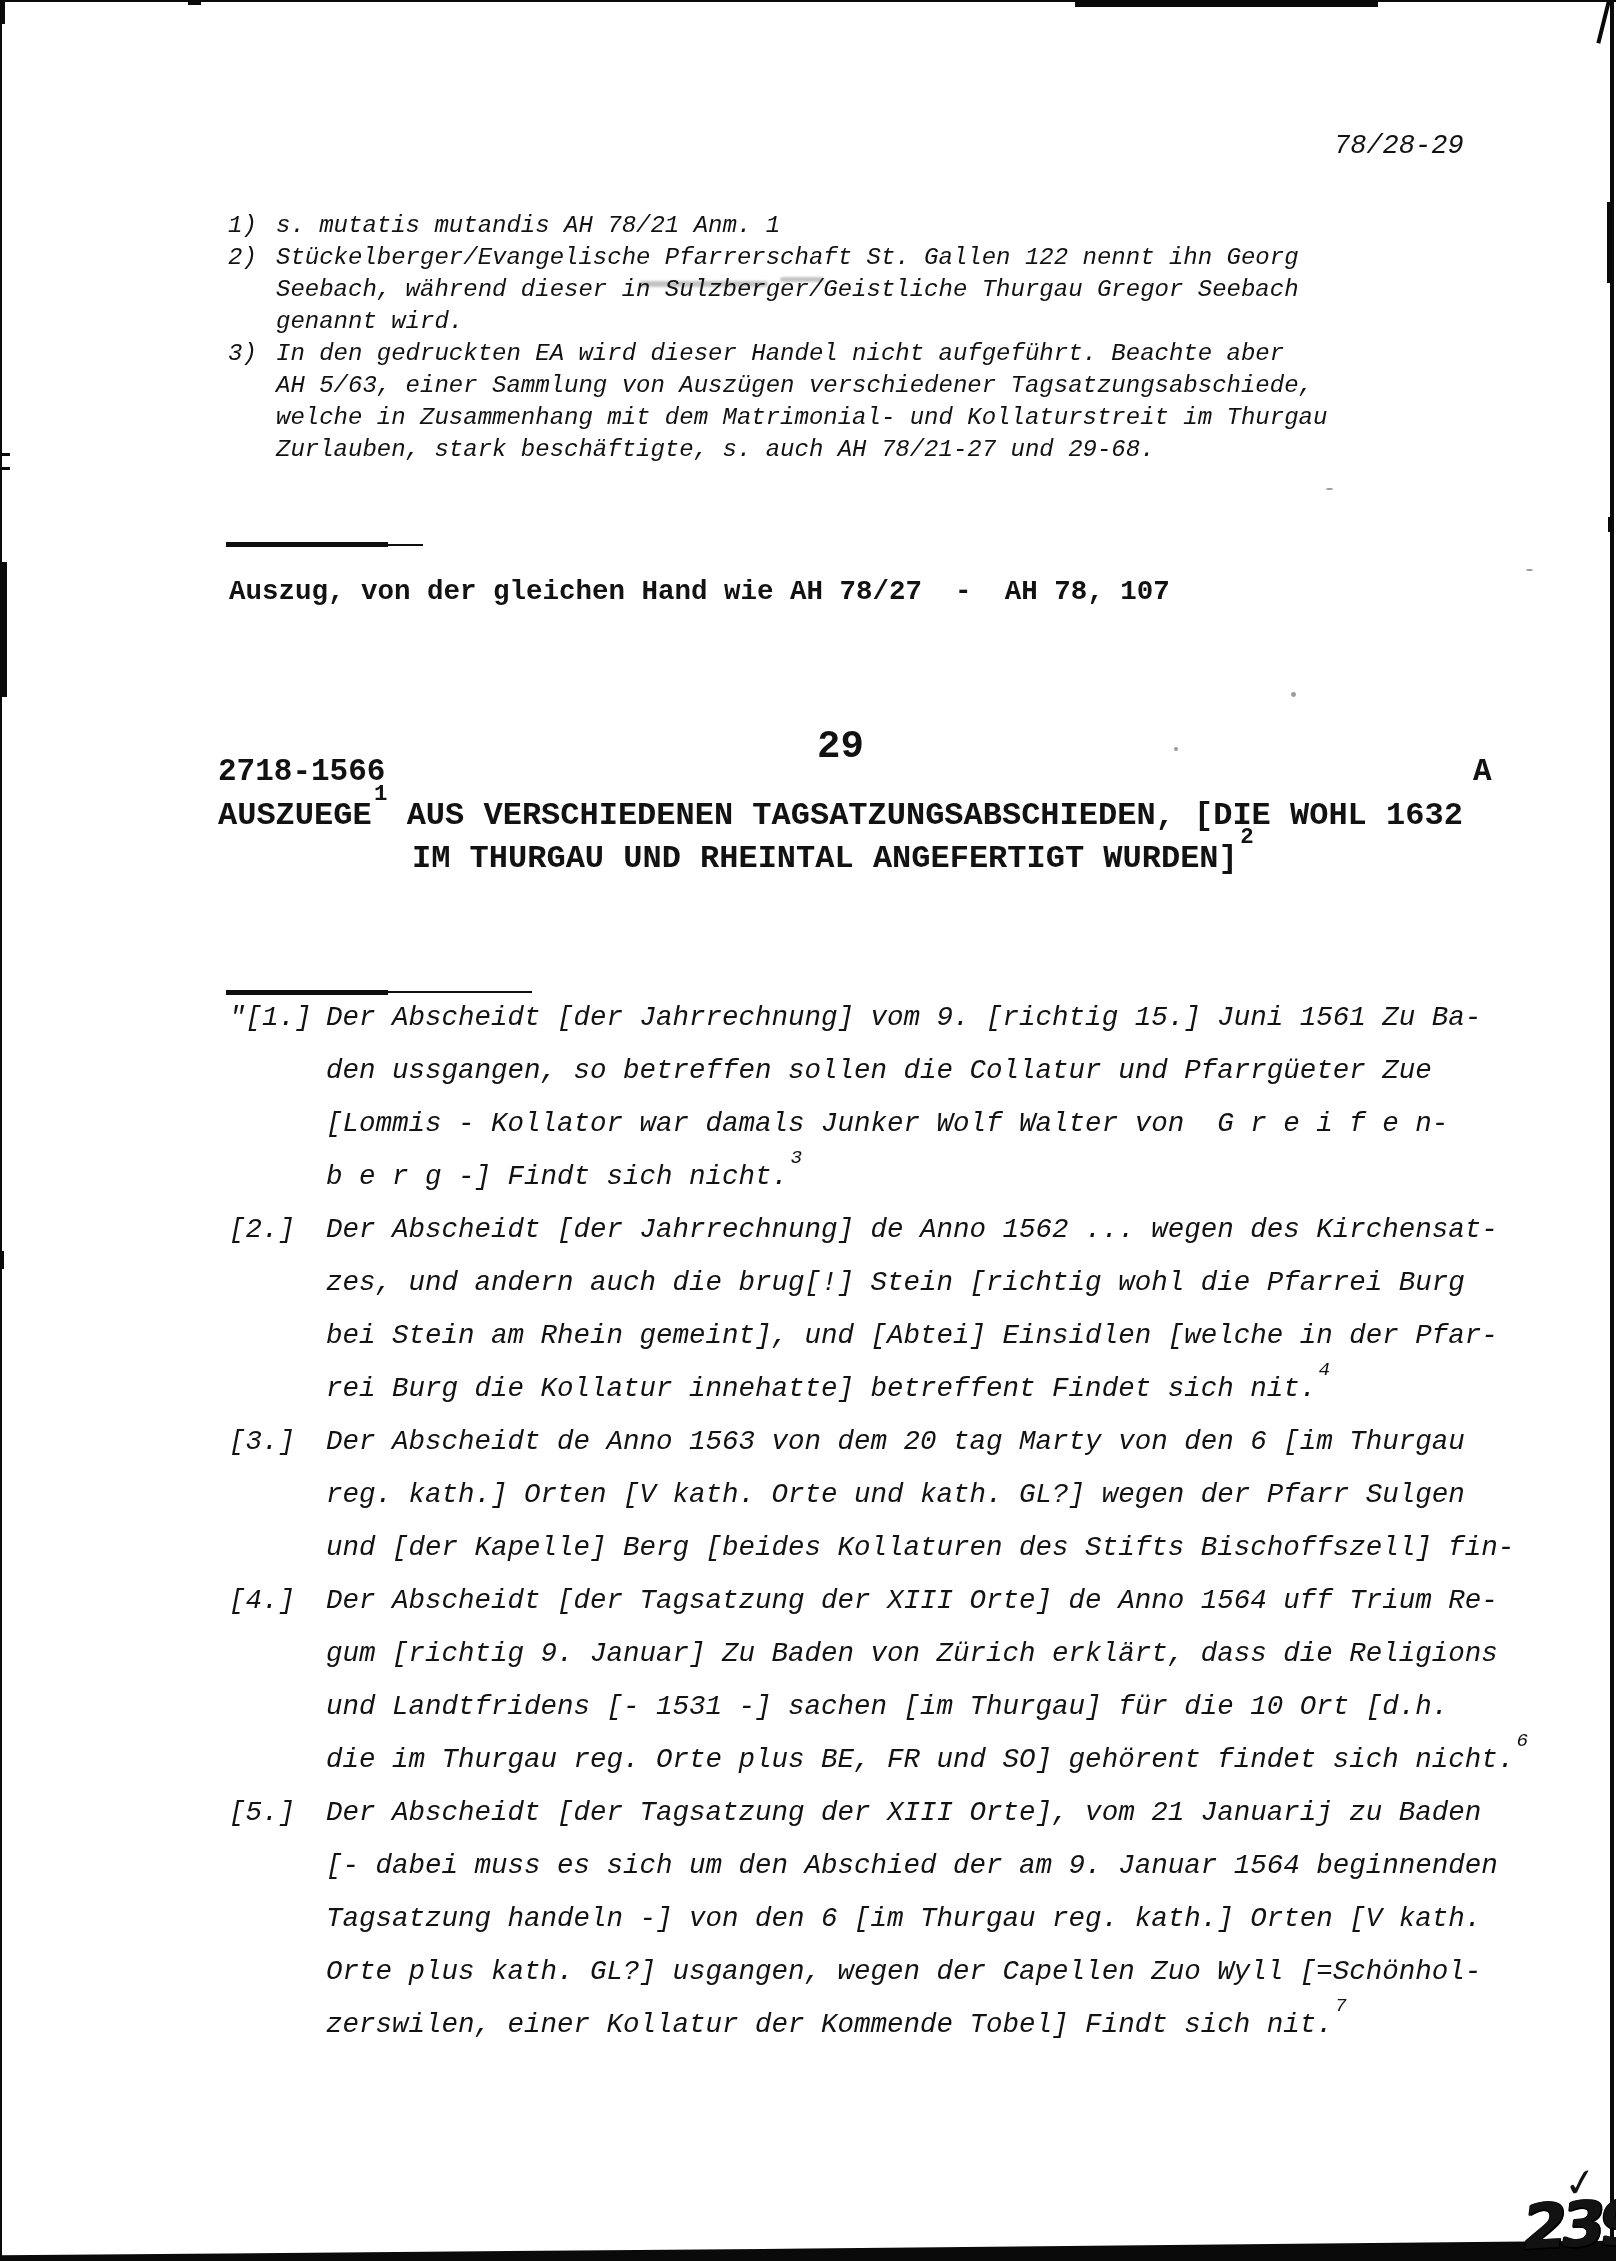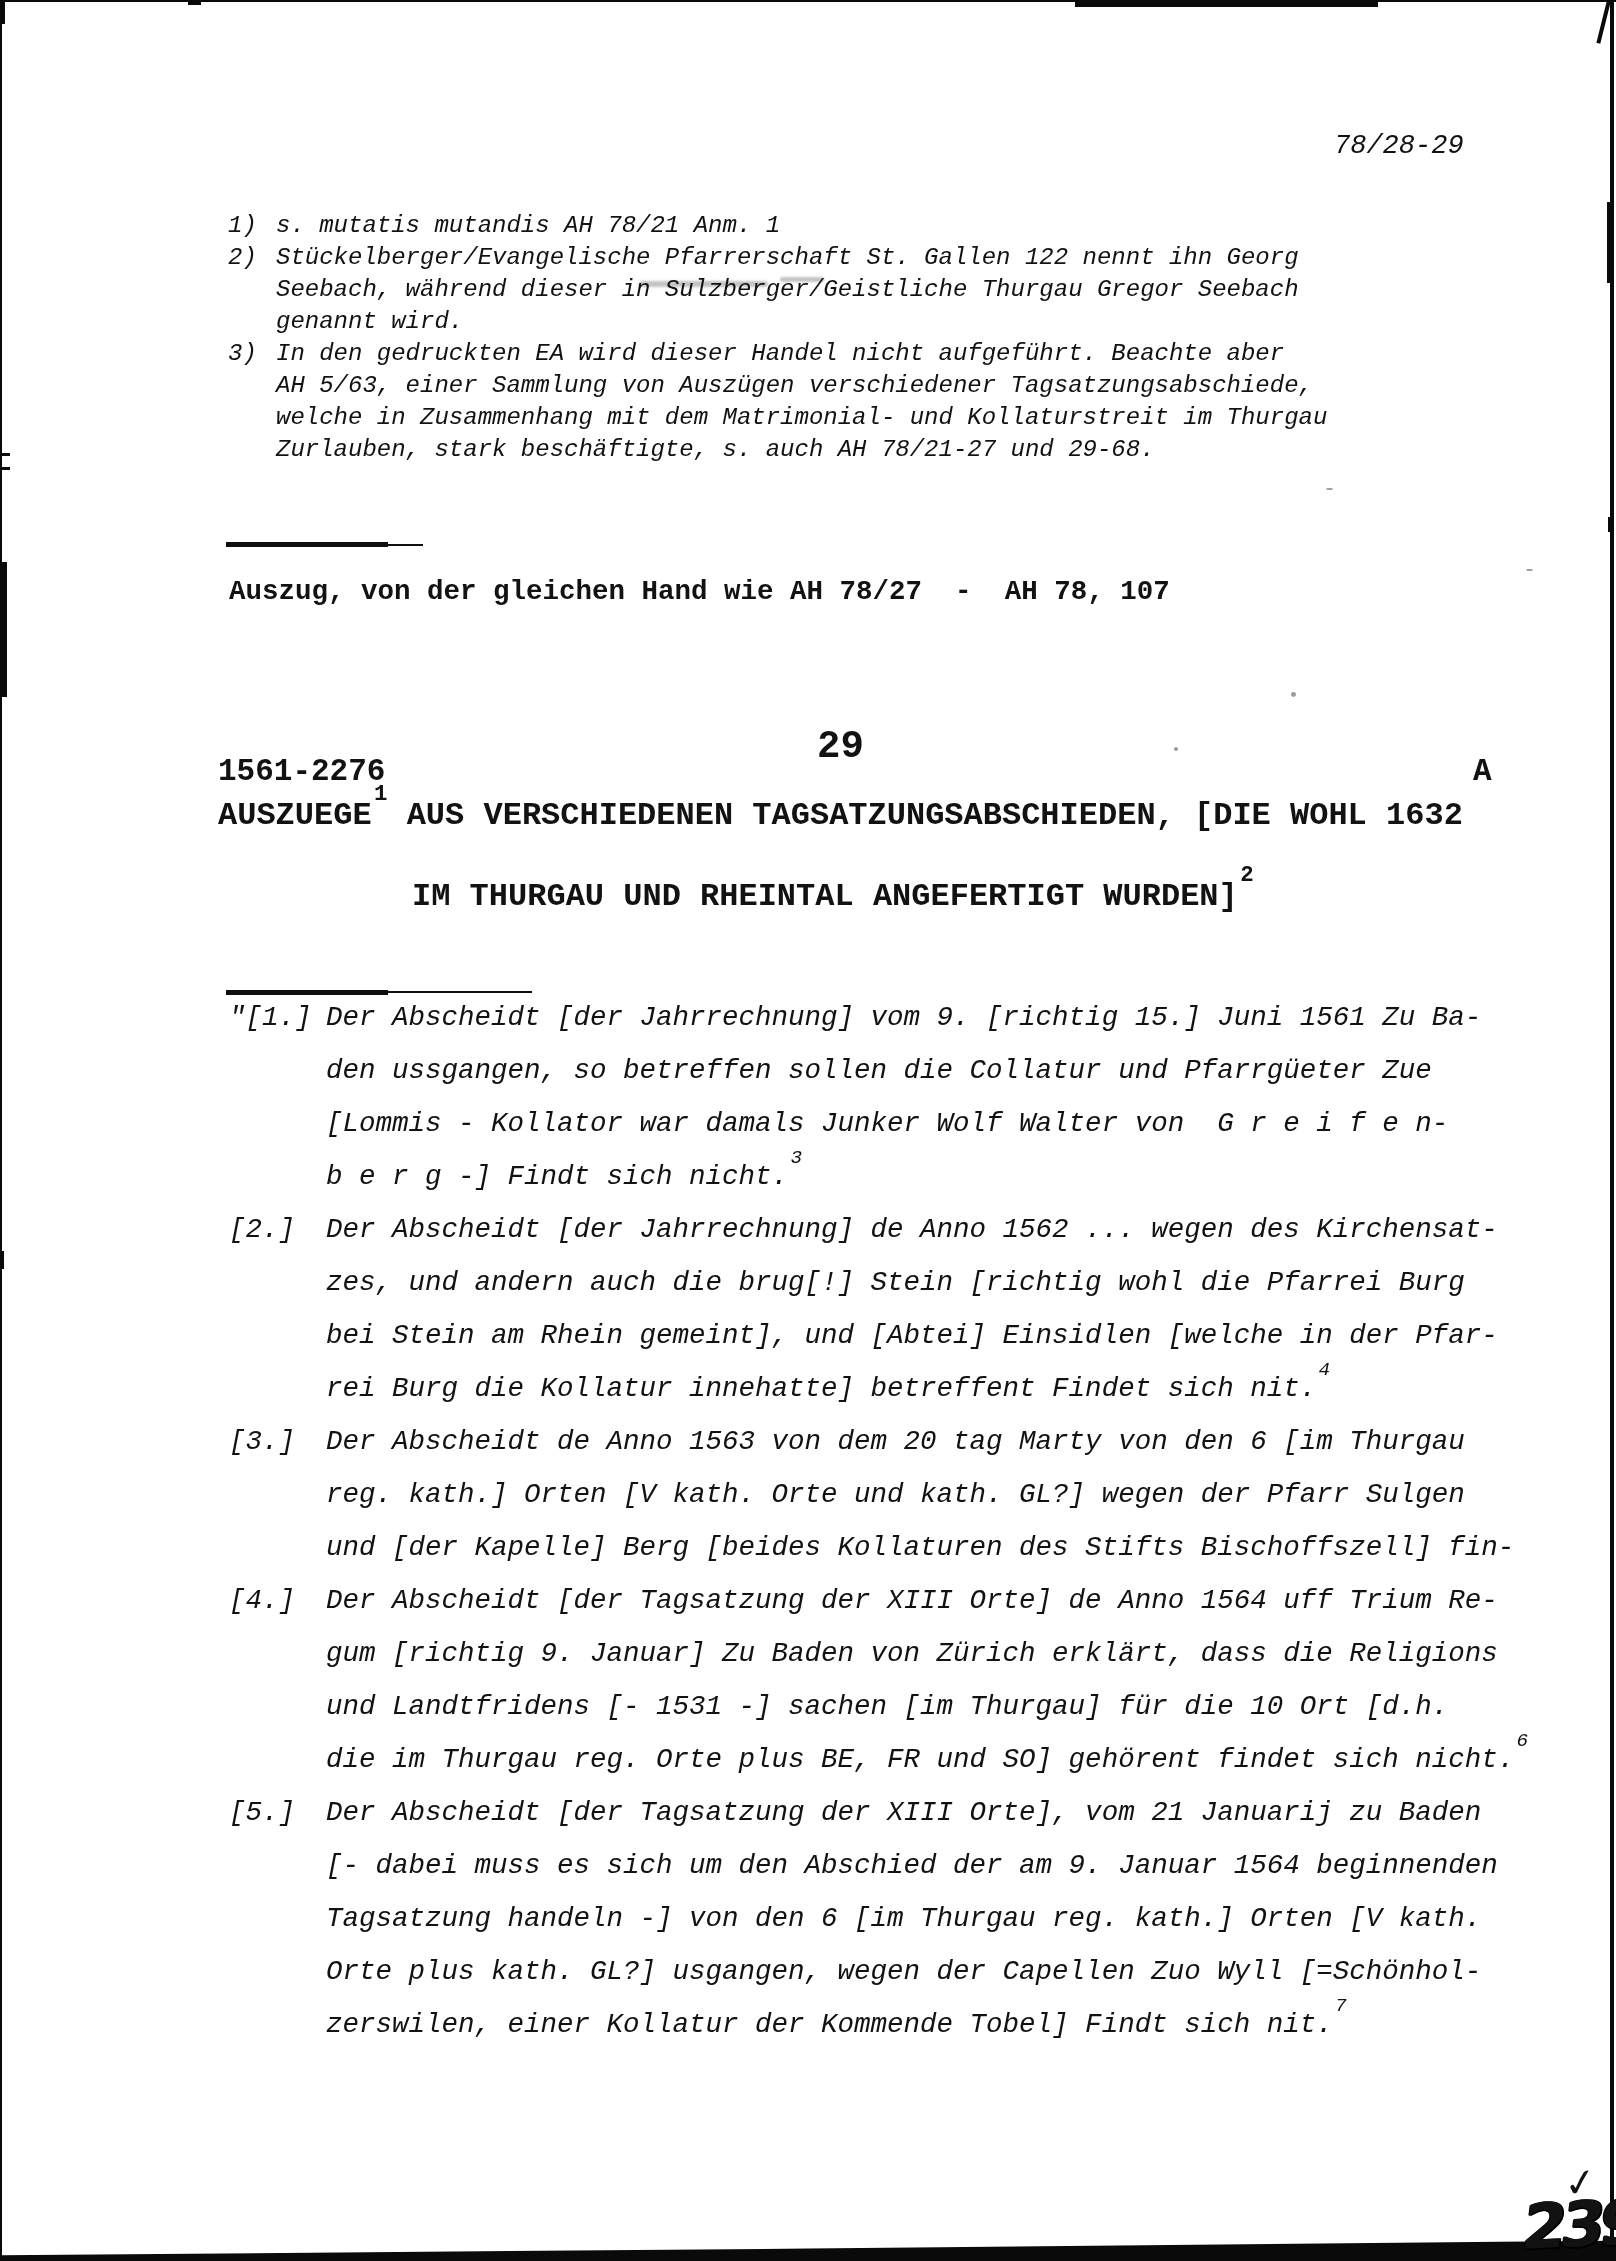--- a/index.html
+++ b/index.html
@@ -3,21 +3,21 @@
 <meta charset="utf-8">
 <style>
   html,body{margin:0;padding:0;background:#ffffff;}
   .page{position:relative;width:1617px;height:2261px;background:#ffffff;color:#121212;
         font-family:"Liberation Mono", monospace;overflow:hidden;}
 
   
   .edge{position:absolute;background:#0a0a0a;}
   .tline{position:relative;white-space:pre;}
   .marker{position:absolute;white-space:pre;}
-  .ltext{white-space:pre;margin-top:38px;}
+  .ltext{white-space:pre;}
   sup{position:relative;top:-0.55em;font-size:0.7em;margin-left:2.4px;line-height:0;}
 
   .footnotes{position:absolute;left:276px;top:210px;font-size:24px;line-height:32px;font-style:italic;}
   .footnotes .marker{left:-48px;}
 
   .body-text{position:absolute;left:326px;top:991px;font-size:27.5px;line-height:53px;font-style:italic;}
   .body-text .marker{left:-97px;}
 
   .pageref{position:absolute;left:1334px;top:131px;font-size:27px;font-style:italic;}
   .provenance{position:absolute;left:229px;top:576px;font-size:27.5px;font-weight:700;white-space:pre;}
@@ -79,21 +79,21 @@
       <div class="tline"><span class="ltext">welche in Zusammenhang mit dem Matrimonial- und Kollaturstreit im Thurgau</span></div>
       <div class="tline"><span class="ltext">Zurlauben, stark beschäftigte, s. auch AH 78/21-27 und 29-68.</span></div>
     </div>
 
   <div class="rule" style="left:226px;top:542px;width:162px;height:4.9px;"></div>
   <div class="rule" style="left:388px;top:544px;width:35px;height:2.4px;"></div>
 
   <div class="provenance">Auszug, von der gleichen Hand wie AH 78/27  -  AH 78, 107</div>
 
   <div class="docnum">29</div>
-  <div class="daterange">1561-2276</div>
+  <div class="daterange">2718-1566</div>
   <div class="serial">A</div>
   <div class="doc-title">
       <div class="tline"><span class="ltext">AUSZUEGE<sup>1</sup> AUS VERSCHIEDENEN TAGSATZUNGSABSCHIEDEN, [DIE WOHL 1632</span></div>
       <div class="tline"><span class="ltext ind">IM THURGAU UND RHEINTAL ANGEFERTIGT WURDEN]<sup>2</sup></span></div>
     </div>
 
   <div class="rule" style="left:226px;top:990px;width:162px;height:4.9px;"></div>
   <div class="rule" style="left:388px;top:991px;width:144px;height:2.4px;"></div>
 
   <div class="body-text">

